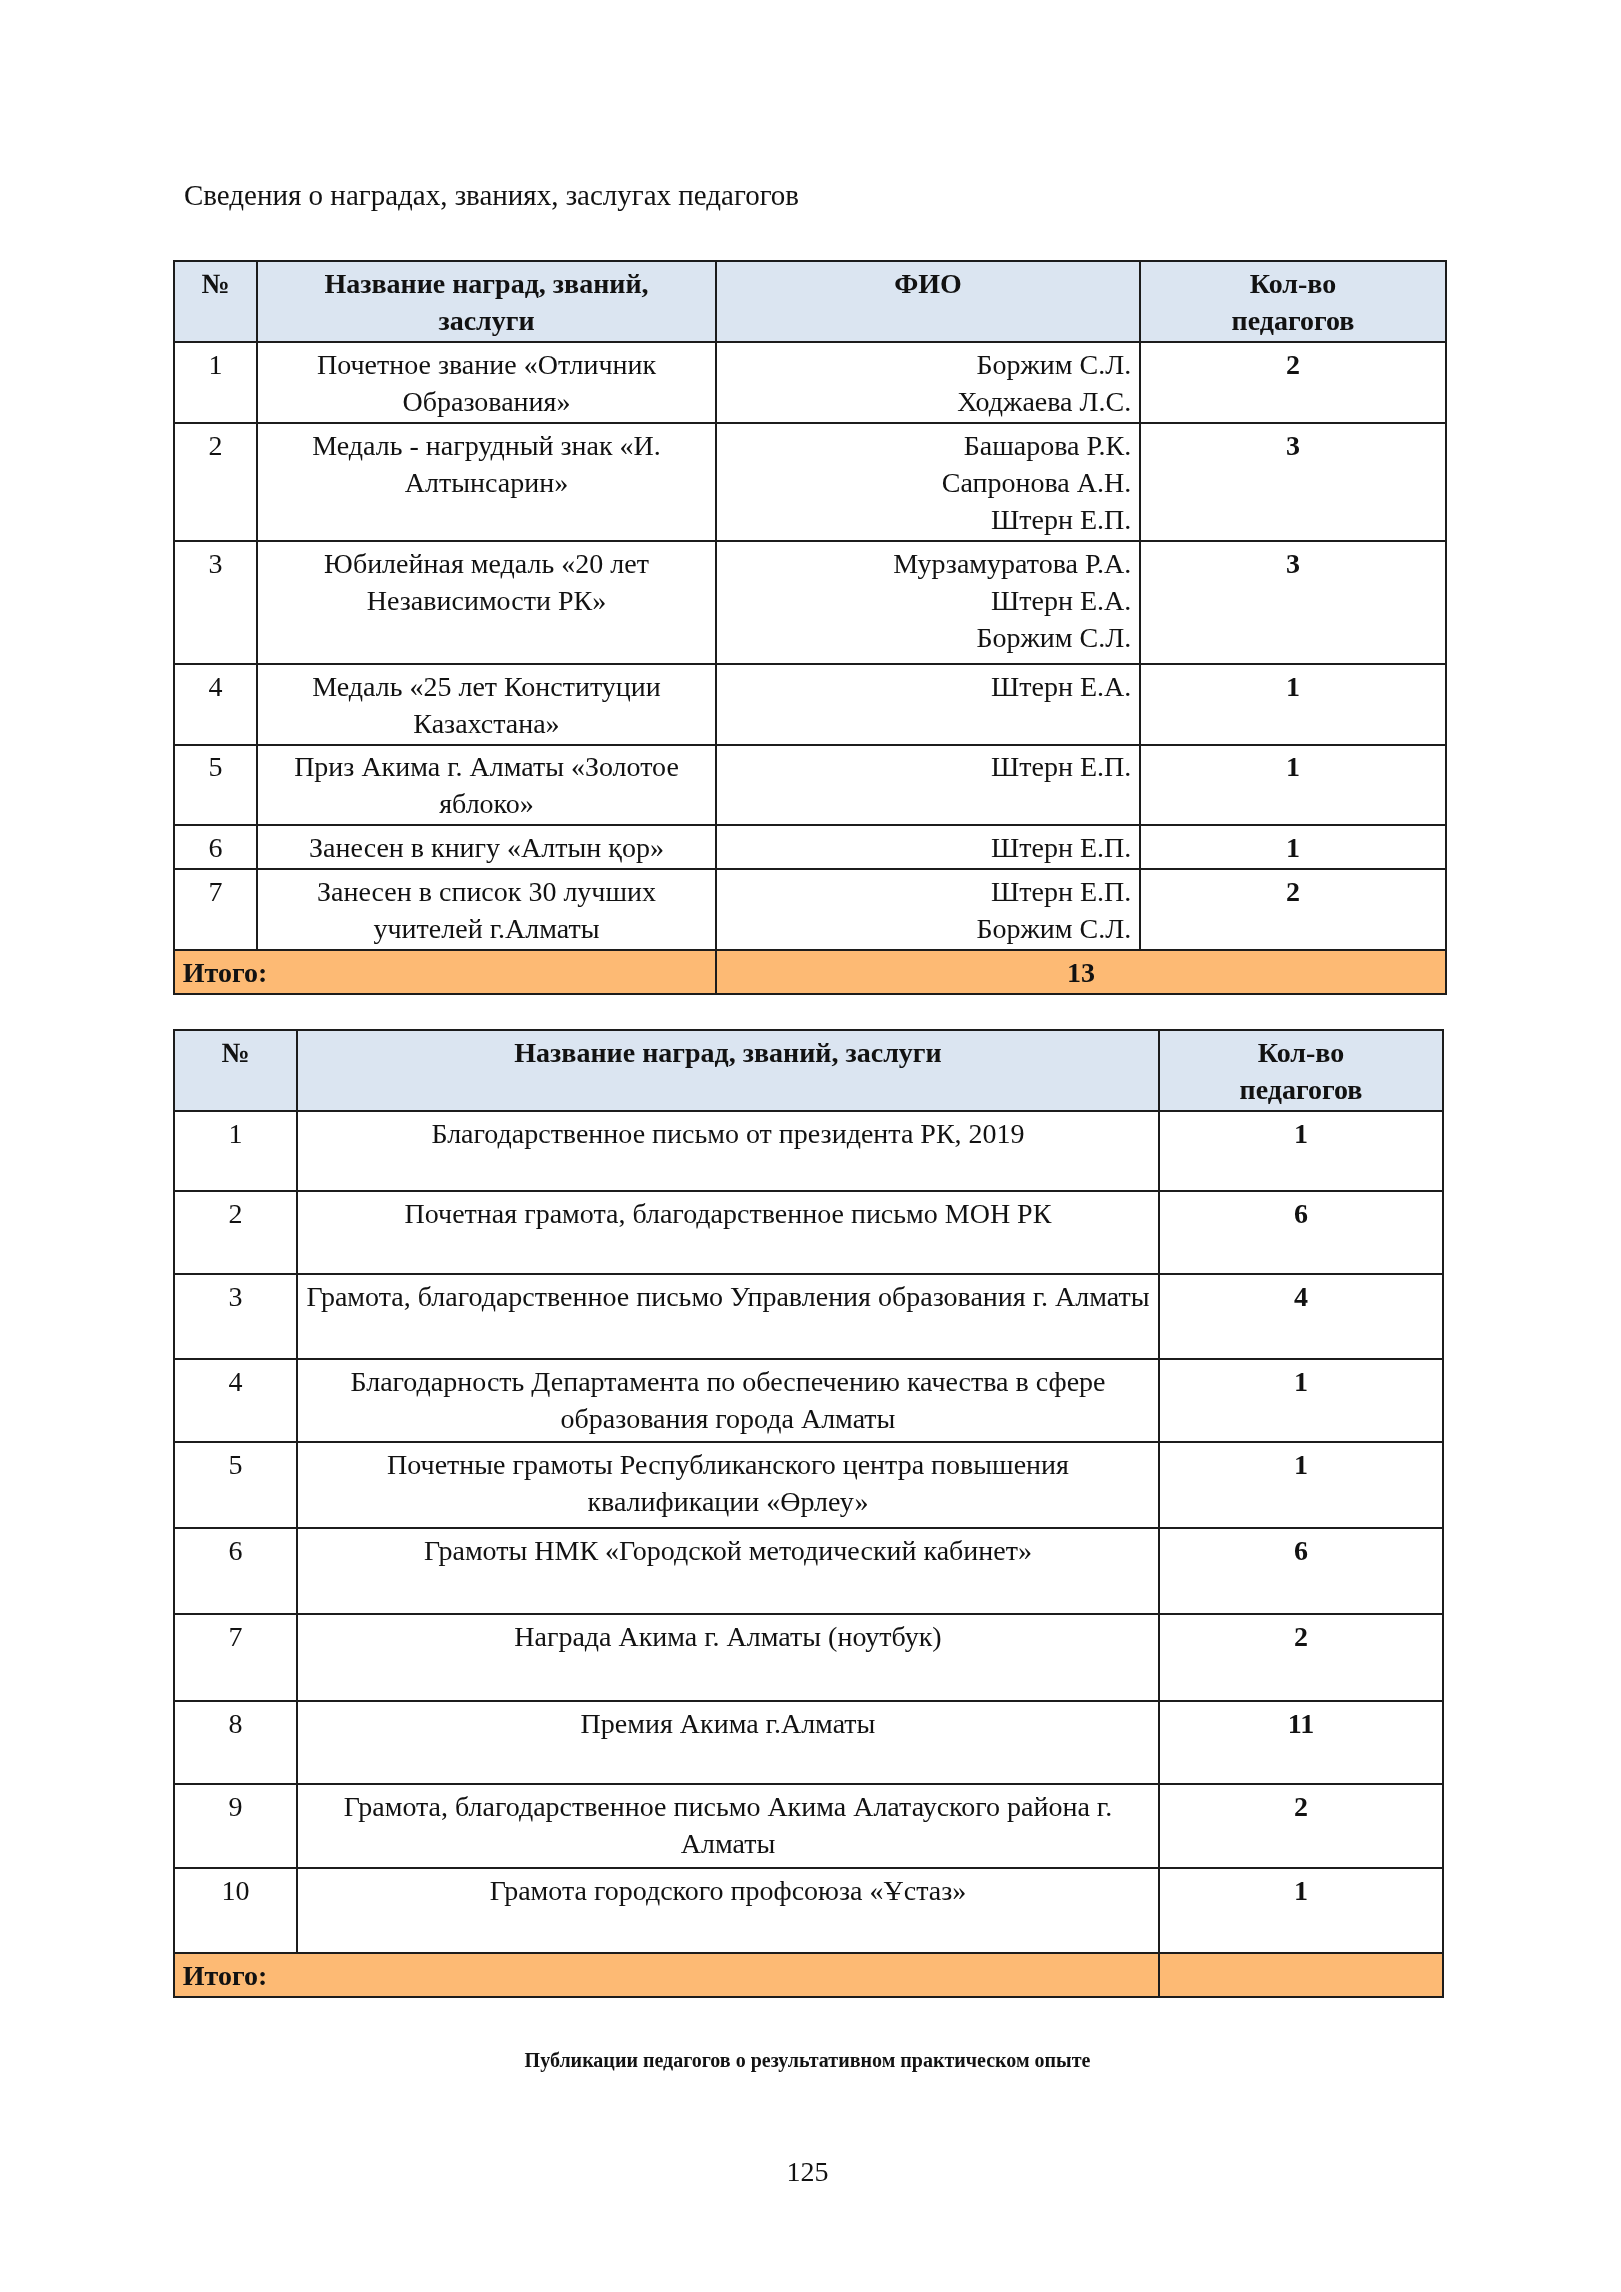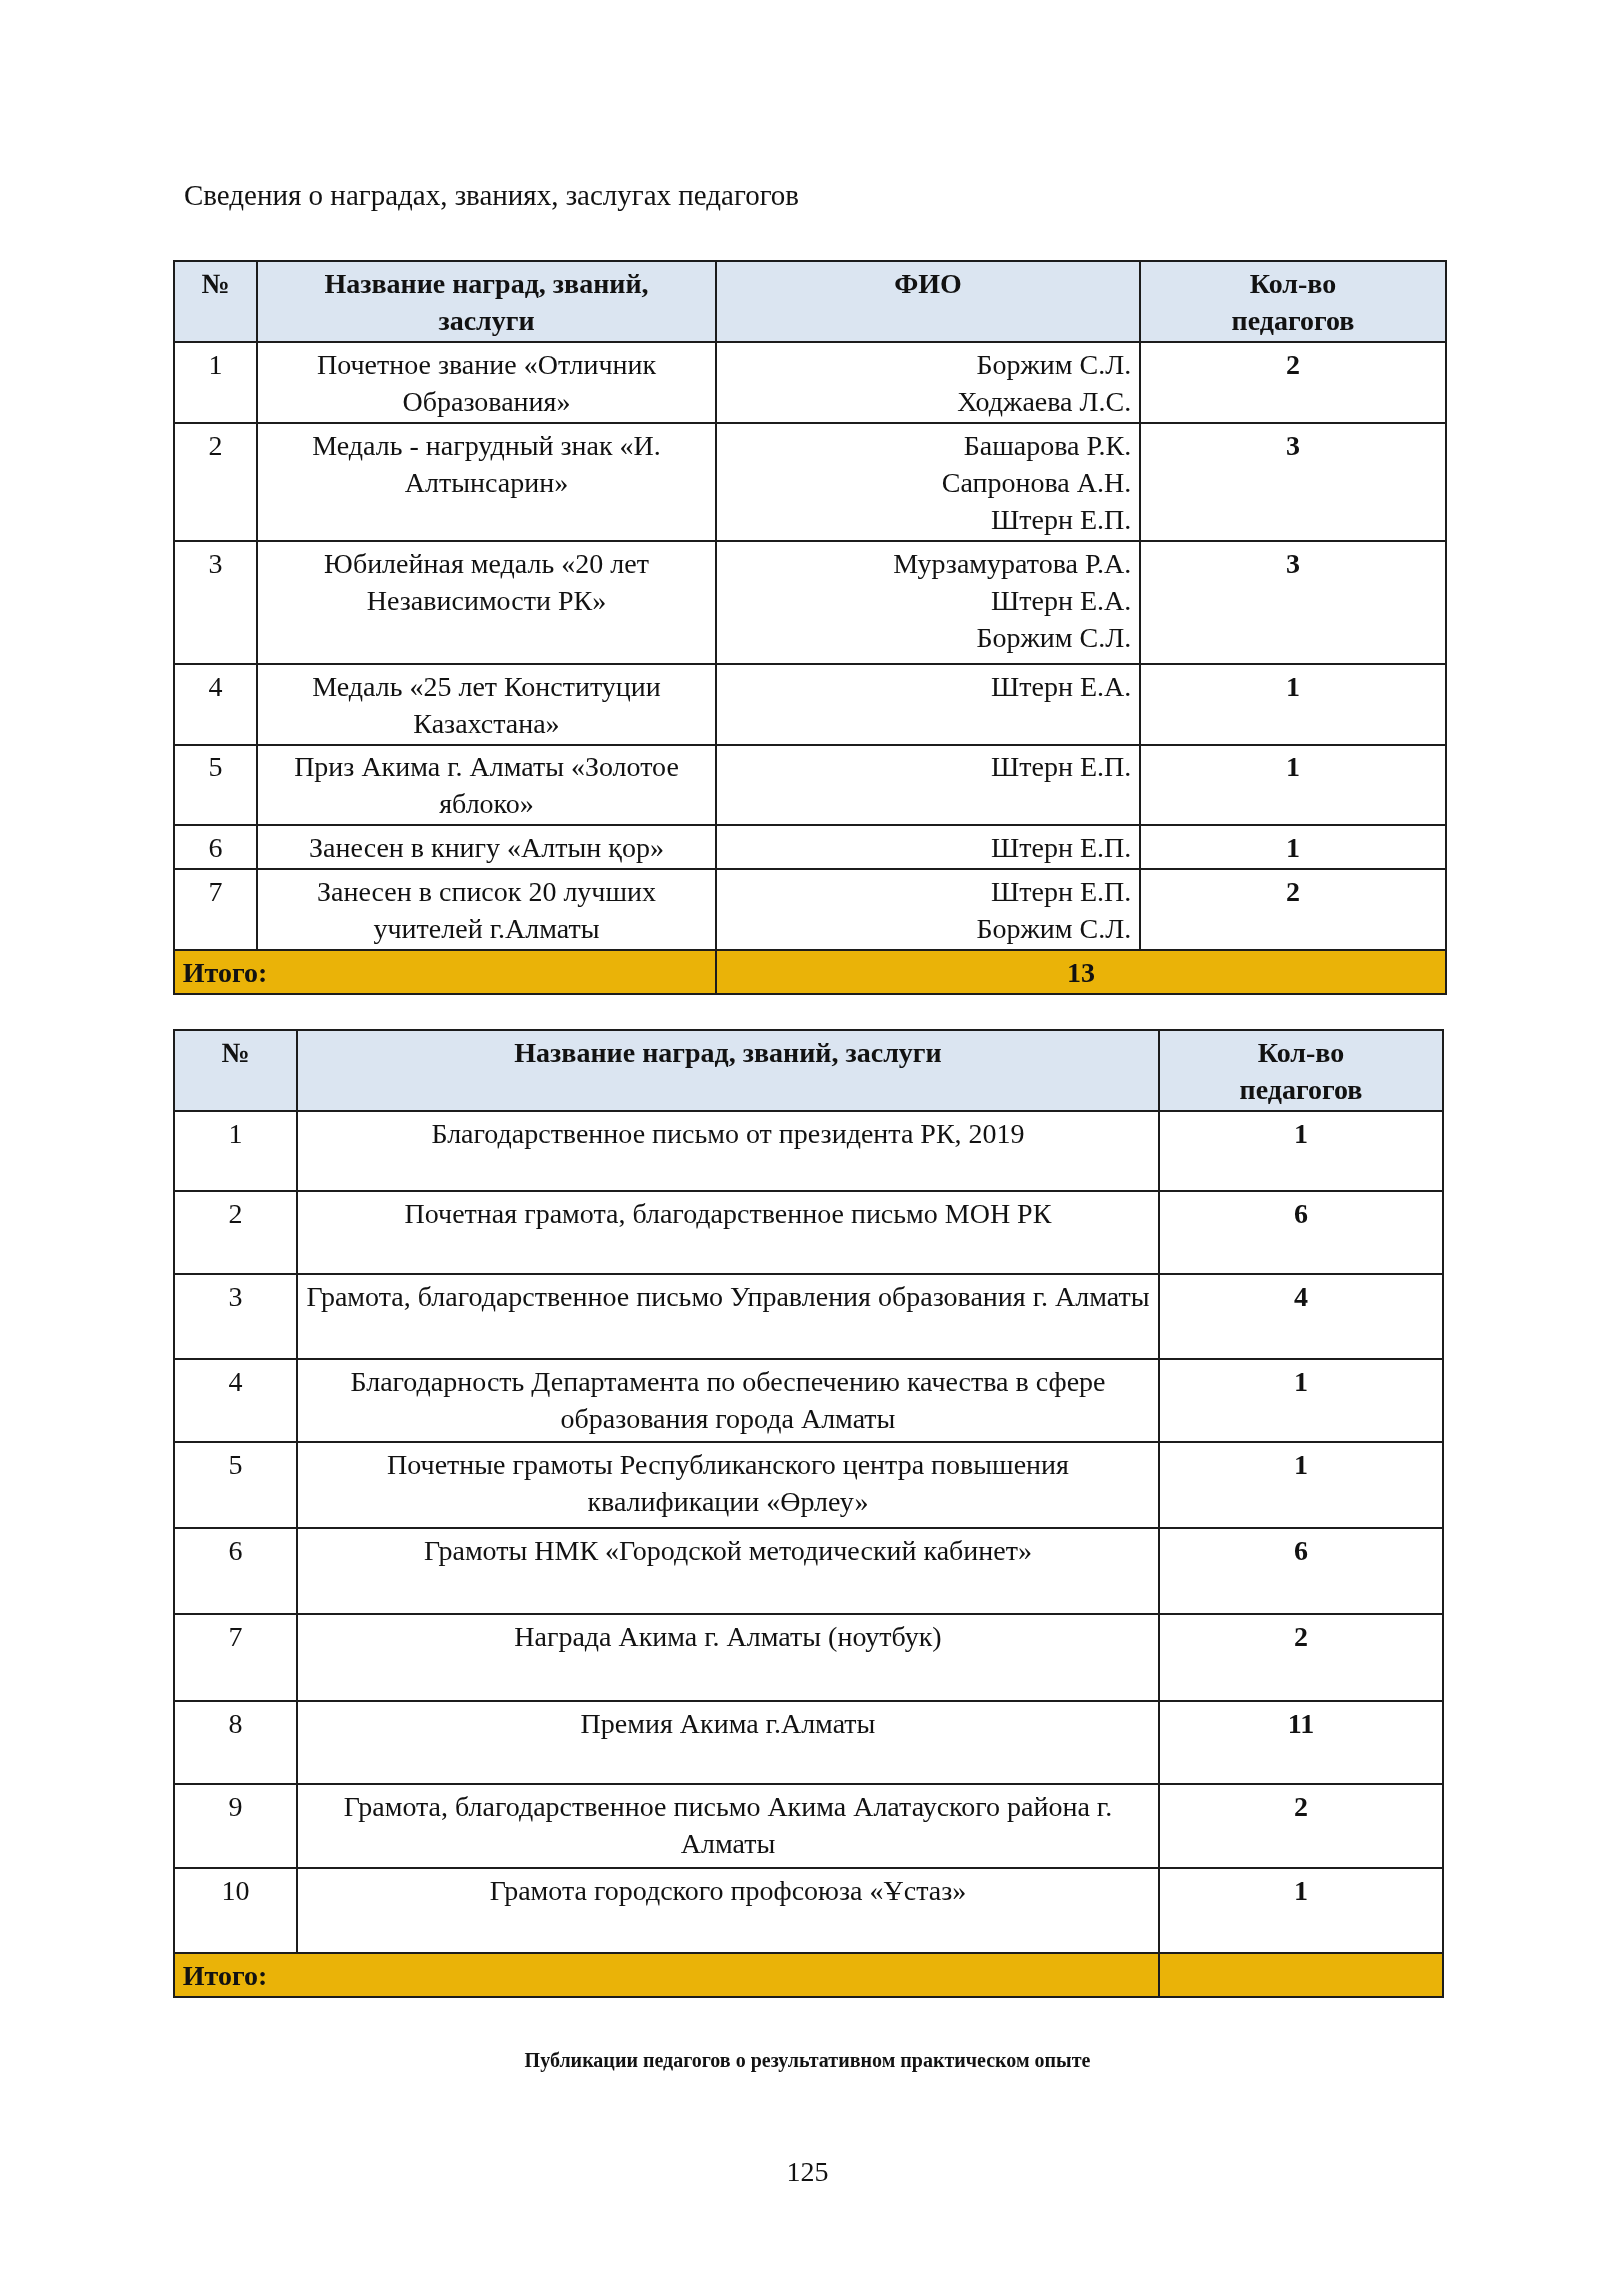--- a/index.html
+++ b/index.html
@@ -26,21 +26,21 @@
     vertical-align:top;
     padding:2.9px 7.8px 2px 7.8px;
     overflow:hidden;
   }
   table.awards{border:2.9px solid #1c1c1c;}
   th{background:#dbe5f1;font-weight:bold;text-align:center;white-space:pre-line;}
   td.num{text-align:center;}
   td.name{text-align:center;padding-left:11.8px;}
   td.fio{text-align:right;white-space:pre-line;}
   td.count{text-align:center;font-weight:bold;}
-  tr.total-row td{background:#eab308;font-weight:bold;}
+  tr.total-row td{background:#fdba74;font-weight:bold;}
   td.total-label{text-align:left;padding-left:11.8px;}
   td.total-value{text-align:center;margin-top:48px;}
   .footer-heading{
     position:absolute;left:173px;top:2049px;width:1269px;
     text-align:center;font-size:20px;font-weight:bold;
   }
   .page-number{
     position:absolute;left:173px;top:2156px;width:1269px;
     text-align:center;font-size:28px;
   }
@@ -102,21 +102,21 @@
       <td class="count">1</td>
     </tr>
     <tr style="height:36px">
       <td class="num">6</td>
       <td class="name">Занесен в книгу «Алтын қор»</td>
       <td class="fio">Штерн Е.П.</td>
       <td class="count">1</td>
     </tr>
     <tr style="height:74px">
       <td class="num">7</td>
-      <td class="name">Занесен в список 20 лучших учителей г.Алматы</td>
+      <td class="name">Занесен в список 30 лучших учителей г.Алматы</td>
       <td class="fio">Штерн Е.П.
 Боржим С.Л.</td>
       <td class="count">2</td>
     </tr>
     <tr class="total-row" style="height:39px">
       <td class="total-label" colspan="2">Итого:</td>
       <td class="total-value" colspan="2">13</td>
     </tr>
   </tbody>
 </table>

